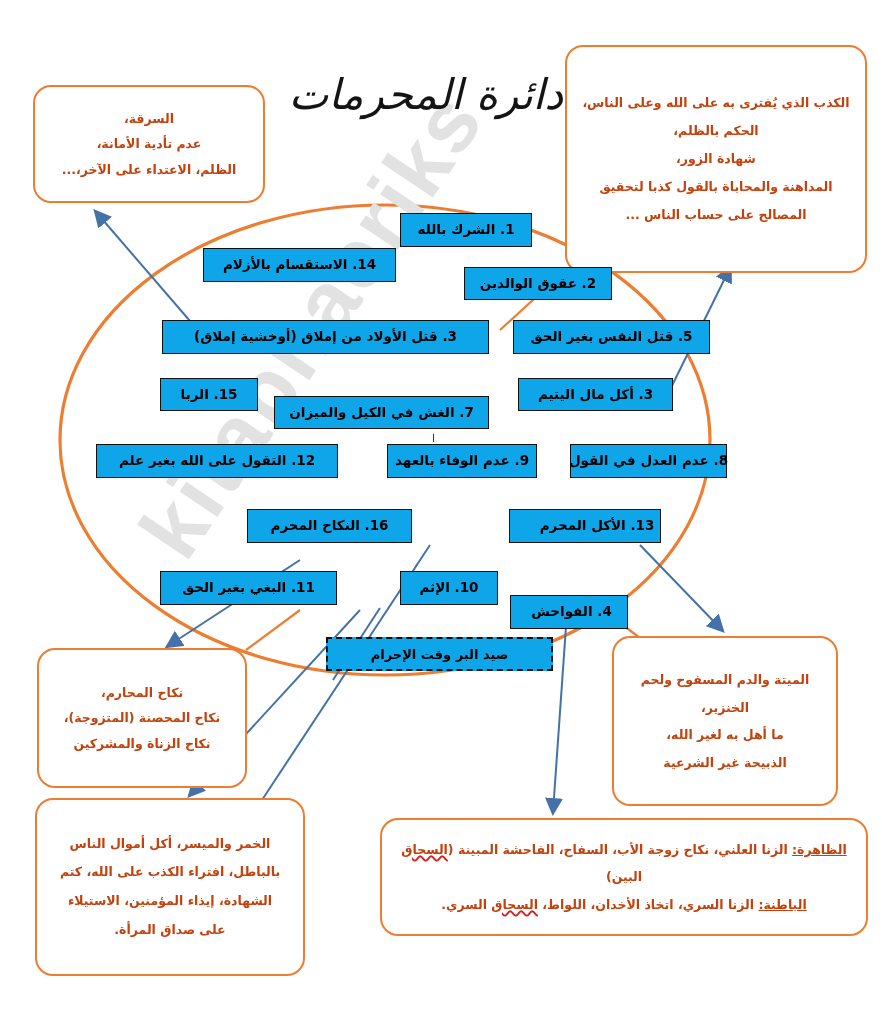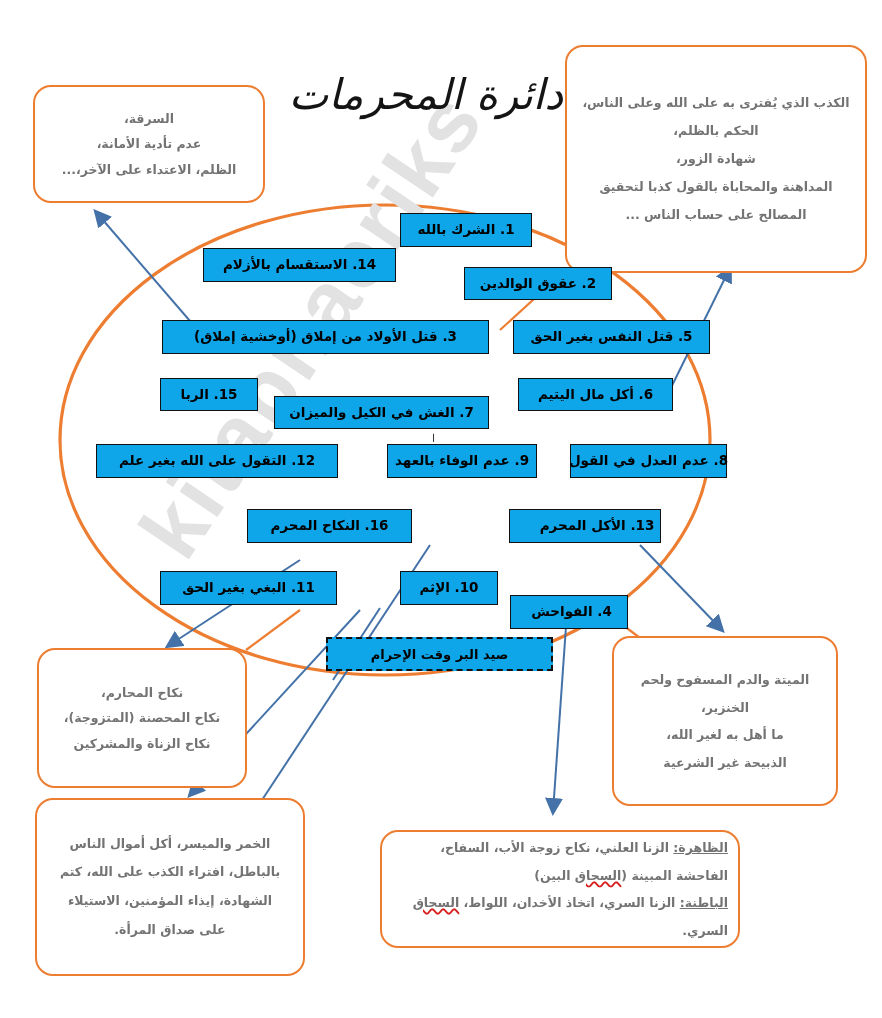--- a/index.html
+++ b/index.html
@@ -73,40 +73,40 @@
 
   
   .callout {
     position: absolute;
     box-sizing: border-box;
     border: 2.2px solid #ED7D31;
     border-radius: 18px;
     background: #ffffff;
     direction: rtl;
     text-align: center;
-    color: #737373;
+    color: #c2410c;
     font-family: "DejaVu Sans", "Liberation Sans", sans-serif;
     font-weight: 700;
     font-size: 12.5px;
     line-height: 2.05;
     padding: 8px 10px;
     display: flex;
     flex-direction: column;
     justify-content: center;
   }
   .callout .line { display: block; }
 
   
   #callout-theft      { left: 33px;  top: 85px;  width: 232px; height: 118px; }
   #callout-lies       { left: 565px; top: 45px;  width: 302px; height: 228px; font-size: 12.5px; }
   #callout-marriage   { left: 37px;  top: 648px; width: 210px; height: 140px; }
   #callout-intox      { left: 35px;  top: 798px; width: 270px; height: 178px; }
   #callout-food       { left: 612px; top: 636px; width: 226px; height: 170px; }
-  #callout-fawahish   { left: 380px; top: 818px; width: 360px; height: 118px;
-                        text-align: right; line-height: 2.2; margin-top: 12px; }
+  #callout-fawahish   { left: 380px; top: 818px; width: 488px; height: 118px;
+                        text-align: center; line-height: 2.2; }
 
   #callout-lies  .line { line-height: 2.25; }
   #callout-food  .line { line-height: 2.2; }
   #callout-intox .line { line-height: 2.3; }
 
   
   .item {
     position: absolute;
     box-sizing: border-box;
     border: 1.8px solid #111111;
@@ -237,21 +237,21 @@
     <div class="item" style="left:464px; top:267px; width:148px; height:33px;">2. عقوق الوالدين</div>
 
     <div class="item" style="left:162px; top:320px; width:327px; height:34px;">3. قتل الأولاد من إملاق (أوخشية إملاق)</div>
 
     <div class="item" style="left:513px; top:320px; width:197px; height:34px;">5. قتل النفس بغير الحق</div>
 
     <div class="item" style="left:160px; top:378px; width:98px; height:33px;">15. الربا</div>
 
     <div class="item" style="left:274px; top:396px; width:215px; height:33px;">7. الغش في الكيل والميزان</div>
 
-    <div class="item" style="left:518px; top:378px; width:155px; height:33px;">6. أكل مال اليتيم</div>
+    <div class="item" style="left:518px; top:378px; width:155px; height:33px;">3. أكل مال اليتيم</div>
 
     <div class="item" style="left:96px;  top:444px; width:242px; height:34px;">12. التقول على الله بغير علم</div>
 
     <div class="item" style="left:387px; top:444px; width:150px; height:34px;">9. عدم الوفاء بالعهد</div>
 
     <div class="item" style="left:570px; top:444px; width:157px; height:34px;">8. عدم العدل في القول</div>
 
     <div class="item" style="left:247px; top:509px; width:165px; height:34px;">16. النكاح المحرم</div>
 
     <div class="item" style="left:509px; top:509px; width:152px; height:34px;padding-left:32px;">13. الأكل المحرم</div>

